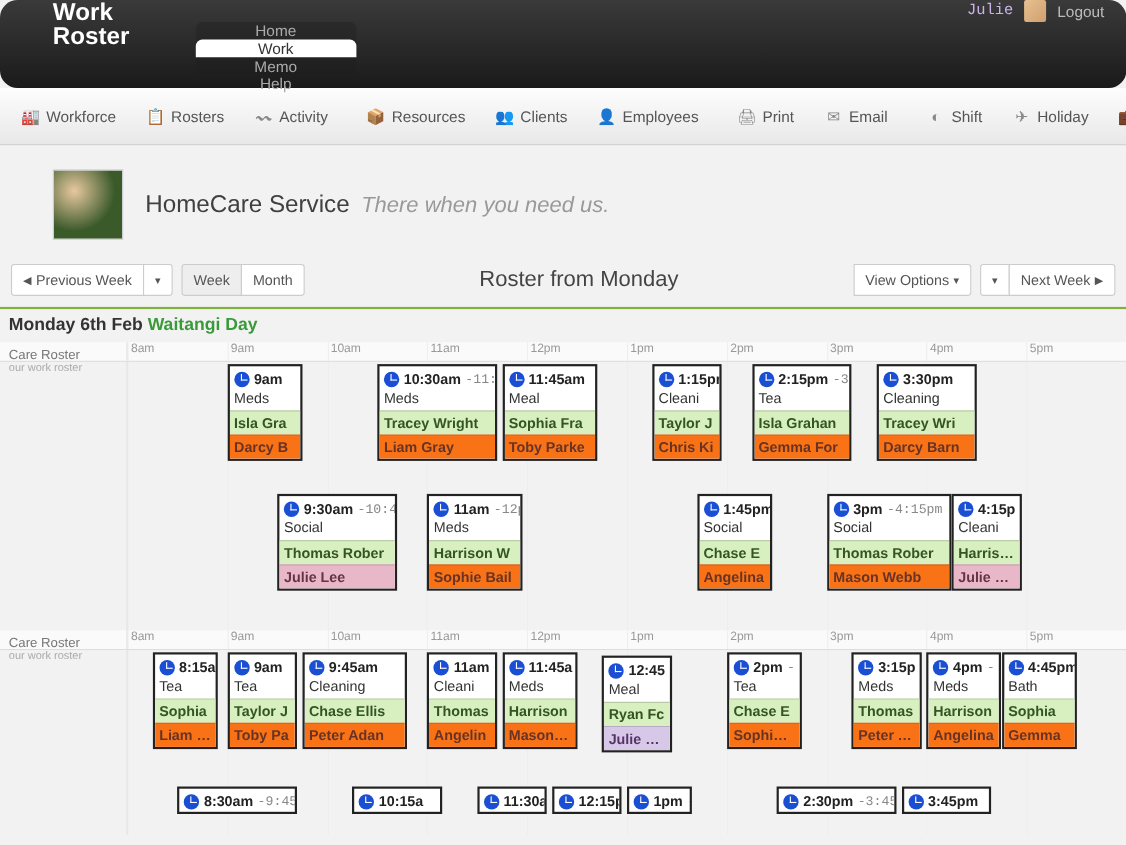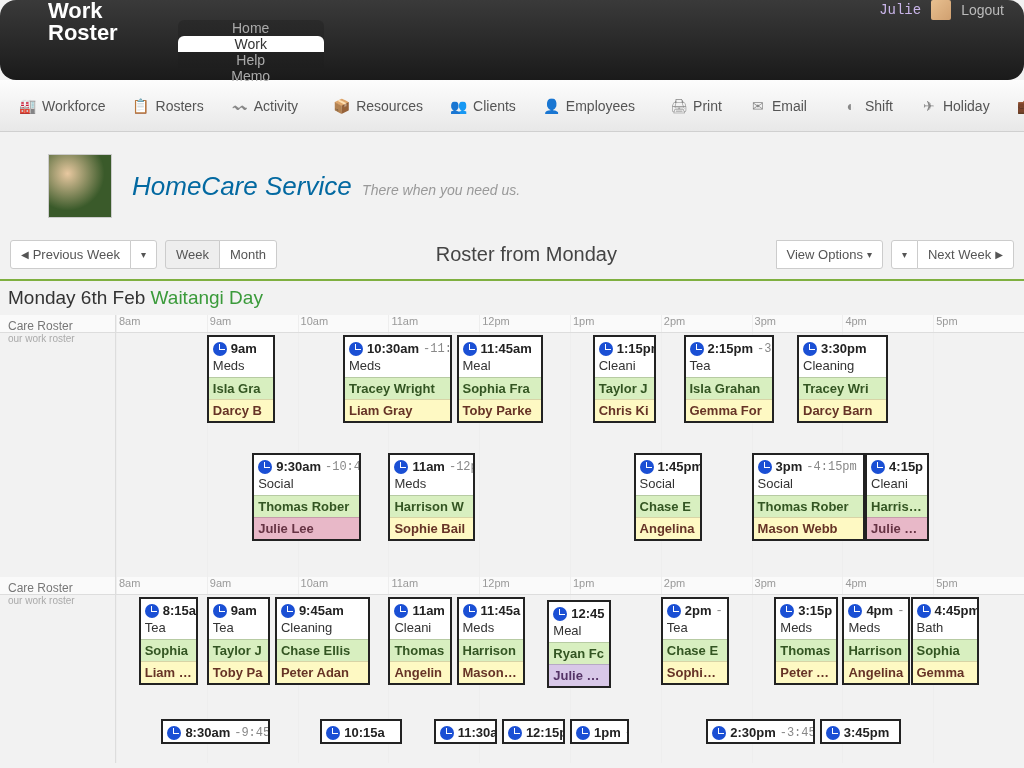--- a/index.html
+++ b/index.html
@@ -17,78 +17,78 @@
 
 
 .toolbar { background: linear-gradient(#fdfdfd,#e8e8e8); height: 52px; display: flex; align-items: center; padding: 0 6px; gap: 0; border-bottom: 1px solid #d0d0d0; }
 .toolbar-item { display: flex; align-items: center; gap: 6px; padding: 0 14px; height: 52px; color: #555; font-size: 14px; cursor: pointer; }
 .toolbar-icon { width: 16px; height: 16px; display:inline-flex; align-items:center; justify-content:center; color:#888; font-size:14px; }
 .toolbar-sep { width: 1px; height: 32px; background: #ddd; margin: 0 4px; }
 
 
 .org-header { display: flex; align-items: center; padding: 22px 18px 22px 48px; gap: 20px; }
 .org-img { width: 64px; height: 64px; background: radial-gradient(circle at 30% 30%, #e8c8a0 0%, #3a5a2a 60%); border: 1px solid #ccc; }
-.org-title { font-size: 26px; color: #0369a1; font-style: italic; }
-.org-tag { font-style: italic; color: #999; font-size: 14px; margin-left: 6px; }
+.org-title { font-size: 22px; color: #404040; }
+.org-tag { font-style: italic; color: #999; font-size: 20px; margin-left: 6px; }
 
 
 .nav-row { display: flex; align-items: center; padding: 0 10px 10px 10px; }
 .btn { background: #fff; border: 1px solid #ccc; border-radius: 3px; padding: 6px 10px; font-size: 13px; color: #555; cursor: pointer; display: flex; align-items: center; gap: 4px; }
 .btn-group { display: inline-flex; }
 .btn-group .btn { border-radius: 0; margin-left: -1px; }
 .btn-group .btn:first-child { border-radius: 3px 0 0 3px; margin-left: 0; }
 .btn-group .btn:last-child { border-radius: 0 3px 3px 0; }
 .btn.active { background: #eee; }
 .roster-title { flex: 1; text-align: center; font-size: 20px; color: #444; font-weight: 400; }
 .caret { font-size: 10px; }
 
 
 .cal-wrap { border-top: 2px solid #7fb040; }
-.day-header { padding: 6px 8px; font-size: 19px; color: #333; }
+.day-header { padding: 6px 8px; font-size: 16px; color: #333; font-weight: bold; }
 .day-header .holiday { color: #3a9a3a; }
 .time-header { display: flex; height: 18px; font-size: 11px; color: #999; border-bottom: 1px solid #ddd; background: #fafafa; }
 .roster-label { width: 116px; flex-shrink: 0; padding: 4px 8px 0 8px; font-size: 12px; color: #777; border-right: 1px solid #ddd; }
 .roster-label .sub { font-size: 10px; color: #aaa; }
 .time-cell { flex: 1; border-left: 1px solid #eee; padding-left: 2px; }
 
 .roster-body { display: flex; }
 .roster-lanes { flex: 1; position: relative; min-height: 236px; }
 .lane-grid { position: absolute; inset: 0; display: flex; }
 .lane-grid div { flex: 1; border-left: 1px solid #eee; }
 
 
 .event { position: absolute; background: #fff; border: 2px solid #222; font-size: 13px; overflow: hidden; }
 .ev-time { display: flex; align-items: center; gap: 4px; padding: 4px 4px 2px 4px; font-weight: bold; color: #222; white-space: nowrap; }
 .ev-time .end { font-weight: normal; color: #888; font-size: 12px; font-family: Liberation Mono, monospace; }
 .clock-icon { width: 14px; height: 14px; border-radius: 50%; background: #1a4fd4; display: inline-block; position: relative; flex-shrink: 0; }
 .clock-icon::after { content: ""; position: absolute; width: 5px; height: 5px; border-left: 1.5px solid #fff; border-bottom: 1.5px solid #fff; top: 2px; left: 6px; }
 .ev-type { padding: 0 4px 4px 4px; color: #333; white-space: nowrap; text-overflow: ellipsis; overflow: hidden; }
 .ev-strip { padding: 3px 4px; font-weight: bold; white-space: nowrap; overflow: hidden; text-overflow: ellipsis; border-top: 1px solid rgba(0,0,0,0.15); }
 .strip-green { background: #d8efc0; color: #335522; }
-.strip-red { background: #fef9c3; color: #663326; }
+.strip-red { background: #f97316; color: #663326; }
 .strip-pink { background: #e8b8c8; color: #663344; }
 .strip-purple { background: #d8c8e8; color: #553366; }
 
 
 .day2-lanes { min-height: 170px; }
 
 </style>
 </head>
 <body>
 
 <div class="top-header">
   <div class="logo">
     <div>Work</div>
     <div>Roster</div>
   </div>
   <div class="top-tabs" id="main-tabs">
       <div class="top-tab">Home</div>
       <div class="top-tab active">Work</div>
+      <div class="top-tab">Memo</div>
       <div class="top-tab">Help</div>
-      <div class="top-tab">Memo</div>
     </div>
   <div class="user-area">
     <span class="user-name">Julie</span>
     <span class="user-avatar"></span>
     <span style="cursor:pointer">Logout</span>
   </div>
 </div>
 
 <div class="toolbar" id="toolbar">
     <div class="toolbar-item">

